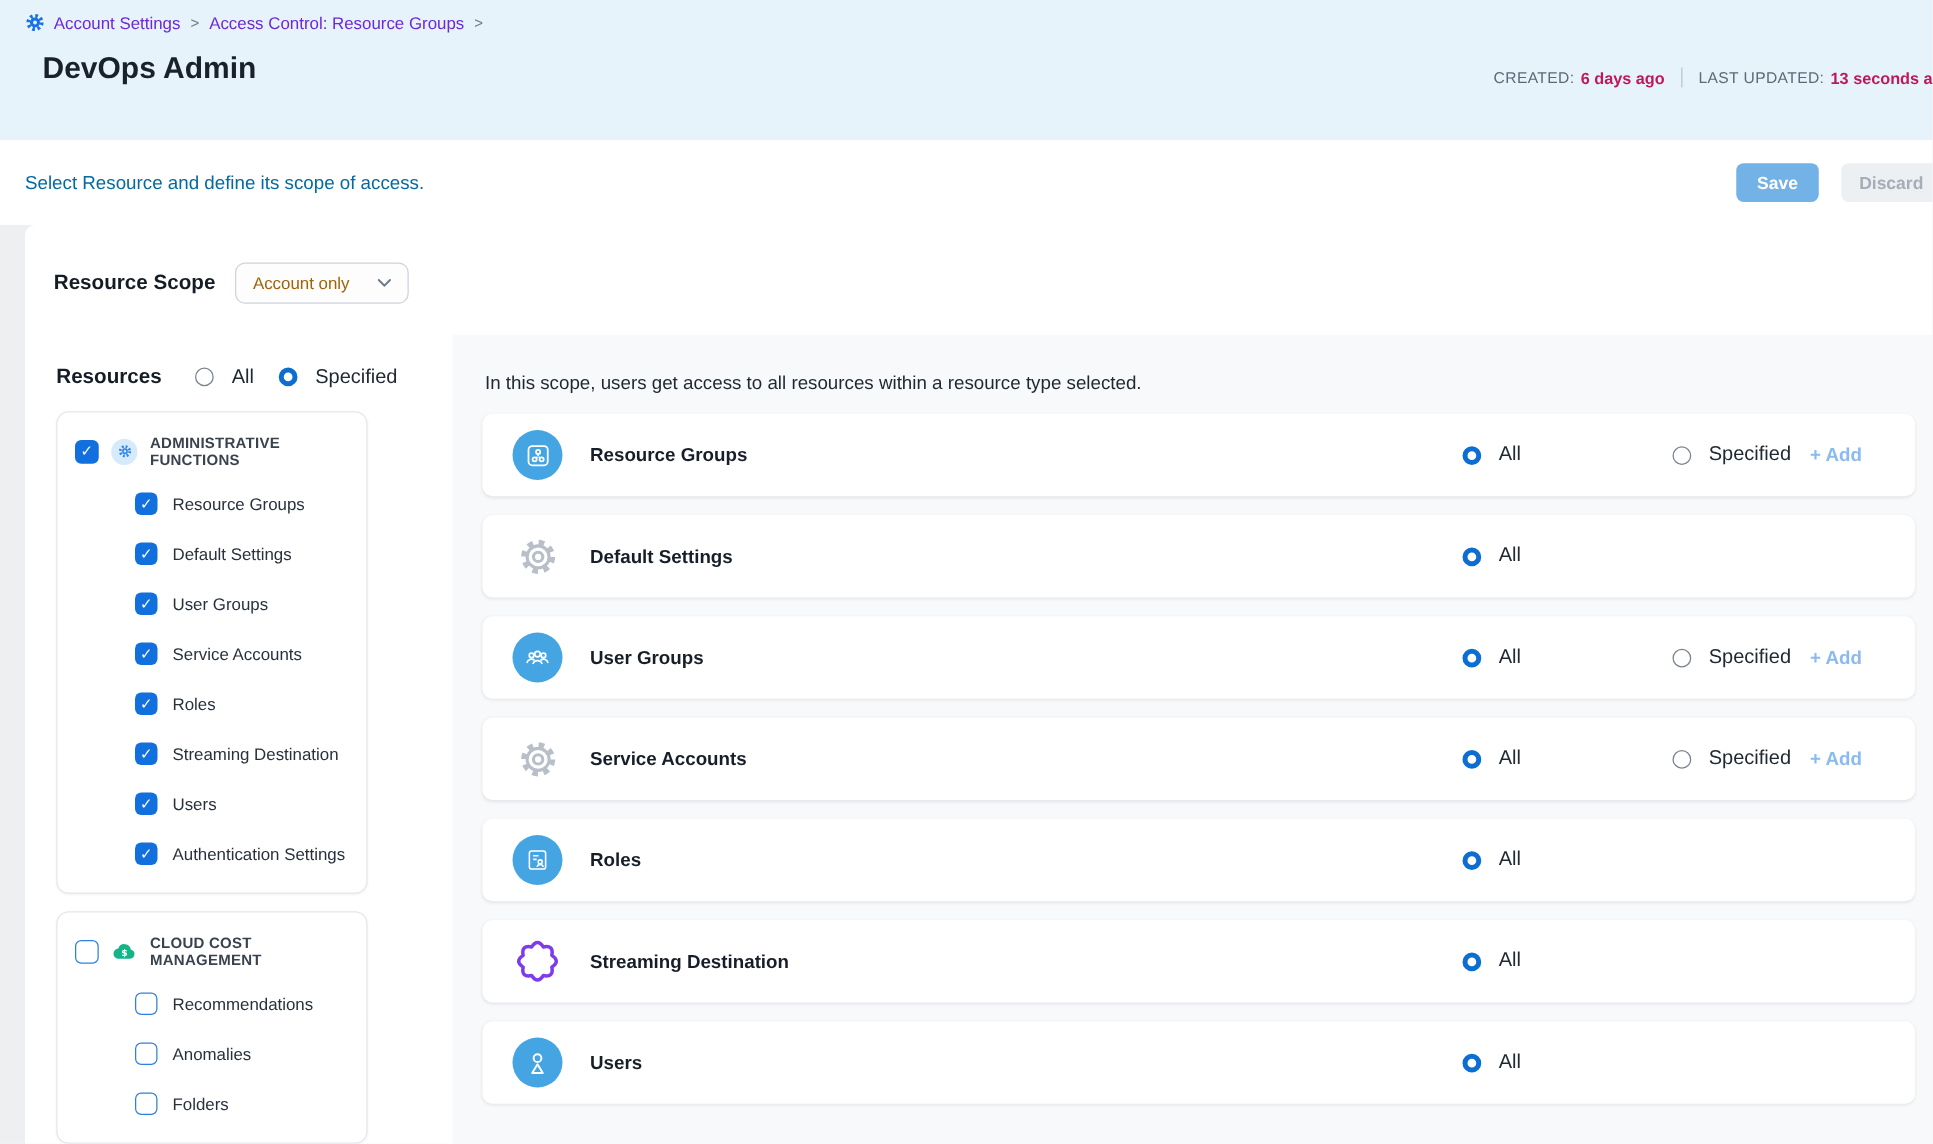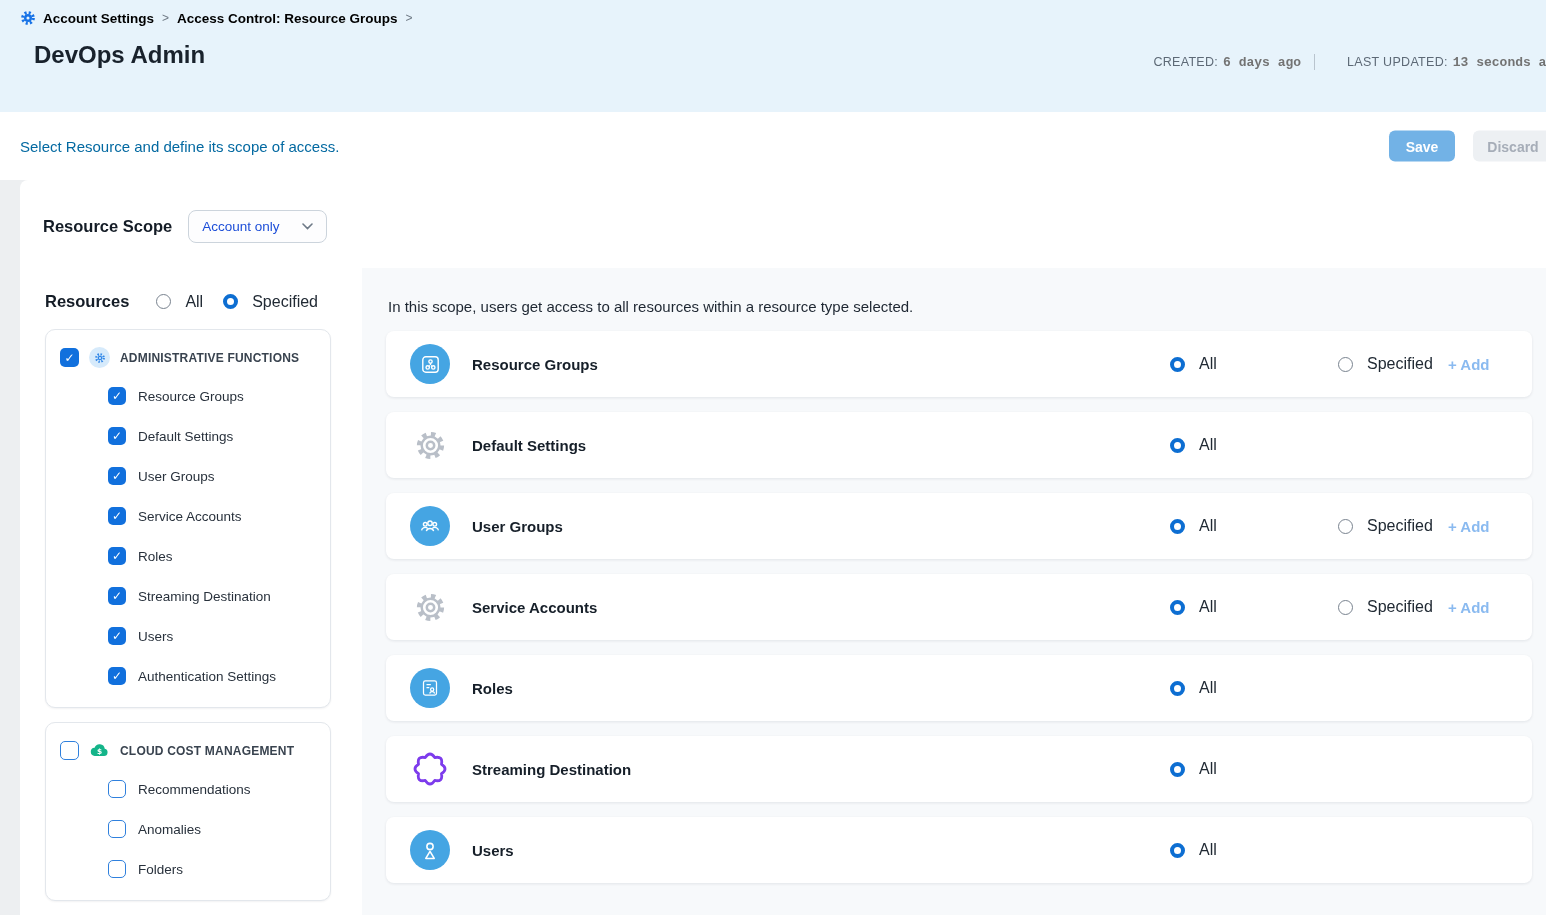--- a/index.html
+++ b/index.html
@@ -2,56 +2,56 @@
 <html><head>
 <meta charset="utf-8">
 <style>
   * { margin:0; padding:0; box-sizing:border-box; }
   html,body { width:1546px; height:915px; overflow:hidden; }
   body { font-family:"Liberation Sans","DejaVu Sans",sans-serif; background:#edeff1; color:#1c2530; }
 
   
   .top-header { position:relative; height:112px; background:#e7f3fb; padding:10px 20px 0 20px; }
   .breadcrumb { display:flex; align-items:center; gap:7px; font-size:13.5px; }
-  .breadcrumb .crumb { color:#000000; cursor:pointer;font-weight:bold; }
+  .breadcrumb .crumb { color:#6d28d9; cursor:pointer; }
   .breadcrumb .sep { color:#6f7a85; font-size:12px; margin:0 1px; }
   .page-title { margin:15px 0 0 14px; font-size:24px; font-weight:600; color:#19222c; }
   .meta { position:absolute; top:54px; right:-16px; display:flex; align-items:center; white-space:nowrap; font-size:12.5px; }
-  .meta .mlabel { color:#5d6976; letter-spacing:.3px; margin-right:5px;margin-left:19px; }
-  .meta .mvalue { color:#737373; font-weight:700; font-size:13px;font-family:Liberation Mono, monospace; }
+  .meta .mlabel { color:#5d6976; letter-spacing:.3px; margin-right:5px; }
+  .meta .mvalue { color:#be185d; font-weight:700; font-size:13px; }
   .meta .mdivider { width:1px; height:16px; background:#b9c4ce; margin:0 13px; }
 
   
   .toolbar { position:relative; height:68px; background:#ffffff; display:flex; align-items:center; padding:0 20px; }
   .toolbar .instruction { font-size:15px; color:#0369a1; }
   .btn { position:absolute; top:50%; transform:translateY(-50%); height:31px; border:none; border-radius:6px;
          font-family:inherit; font-size:14px; font-weight:700; cursor:pointer;margin-left:23px; }
   .btn-save { right:91px; width:66px; background:#72b2e6; color:#ffffff; }
   .btn-discard { right:-7px; width:80px; background:#edf0f3; color:#a6adb8; }
 
   
   .content-card { margin-left:20px; width:1526px; min-height:710px; background:#ffffff; border-top-left-radius:8px; }
   .scope-row { display:flex; align-items:center; gap:16px; padding:30px 24px 25px 23px; }
   .scope-label { font-size:16.5px; font-weight:700; color:#141c26; }
   .scope-select { display:flex; align-items:center; gap:22px; height:33px; padding:0 13px; background:#fdfdfe;
-                  border:1px solid #ccd4dc; border-radius:8px; font-size:13.5px; color:#1d4ed8; cursor:pointer; }
+                  border:1px solid #ccd4dc; border-radius:8px; font-size:13.5px; color:#a16207; cursor:pointer; }
 
   .content-body { display:flex; align-items:stretch; }
 
   
   .sidebar-col { width:342px; padding:24px 0 0 25px; flex:none; }
   .resources-header { display:flex; align-items:center; width:273px; margin-bottom:18px;text-align:right; }
   .resources-title { font-size:16.5px; font-weight:700; color:#141c26; }
   .hdr-radios { margin-left:auto; display:flex; align-items:center; gap:20px; }
   .radio-opt { display:flex; align-items:center; gap:14px; font-size:16px; color:#212a34; cursor:pointer; }
   .radio { width:15px; height:15px; border-radius:50%; flex:none; }
   .radio.on { border:4.8px solid #0d6ed2; background:#fff; }
   .radio.off { border:1.6px solid #79838f; background:#fff; }
 
-  .side-card { width:286px; background:#fff; border:1px solid #e3e7ec; border-radius:10px;
+  .side-card { width:249px; background:#fff; border:1px solid #e3e7ec; border-radius:10px;
                box-shadow:0 1px 2px rgba(27,35,48,.06); padding:17px 14px 11px 14px; margin-bottom:14px; }
   .group-head { display:flex; align-items:center; gap:10px; }
   .cb { width:19px; height:19px; border-radius:5px; flex:none; display:flex; align-items:center; justify-content:center; cursor:pointer; }
   .cb.on { background:#1170dd; }
   .cb.on::after { content:"✓"; color:#fff; font-size:12px; font-weight:bold; line-height:1; }
   .cb.off { border:1.7px solid #2f80dd; background:#fff; }
   .cb.small { width:18px; height:18px; }
   .gcircle { width:21px; height:21px; border-radius:50%; background:#d6eafb; display:flex; align-items:center; justify-content:center; flex:none; }
   .glabel { font-size:12px; font-weight:700; color:#39434f; letter-spacing:.2px; }
   .group-items { margin:8px 0 0 48px; }

